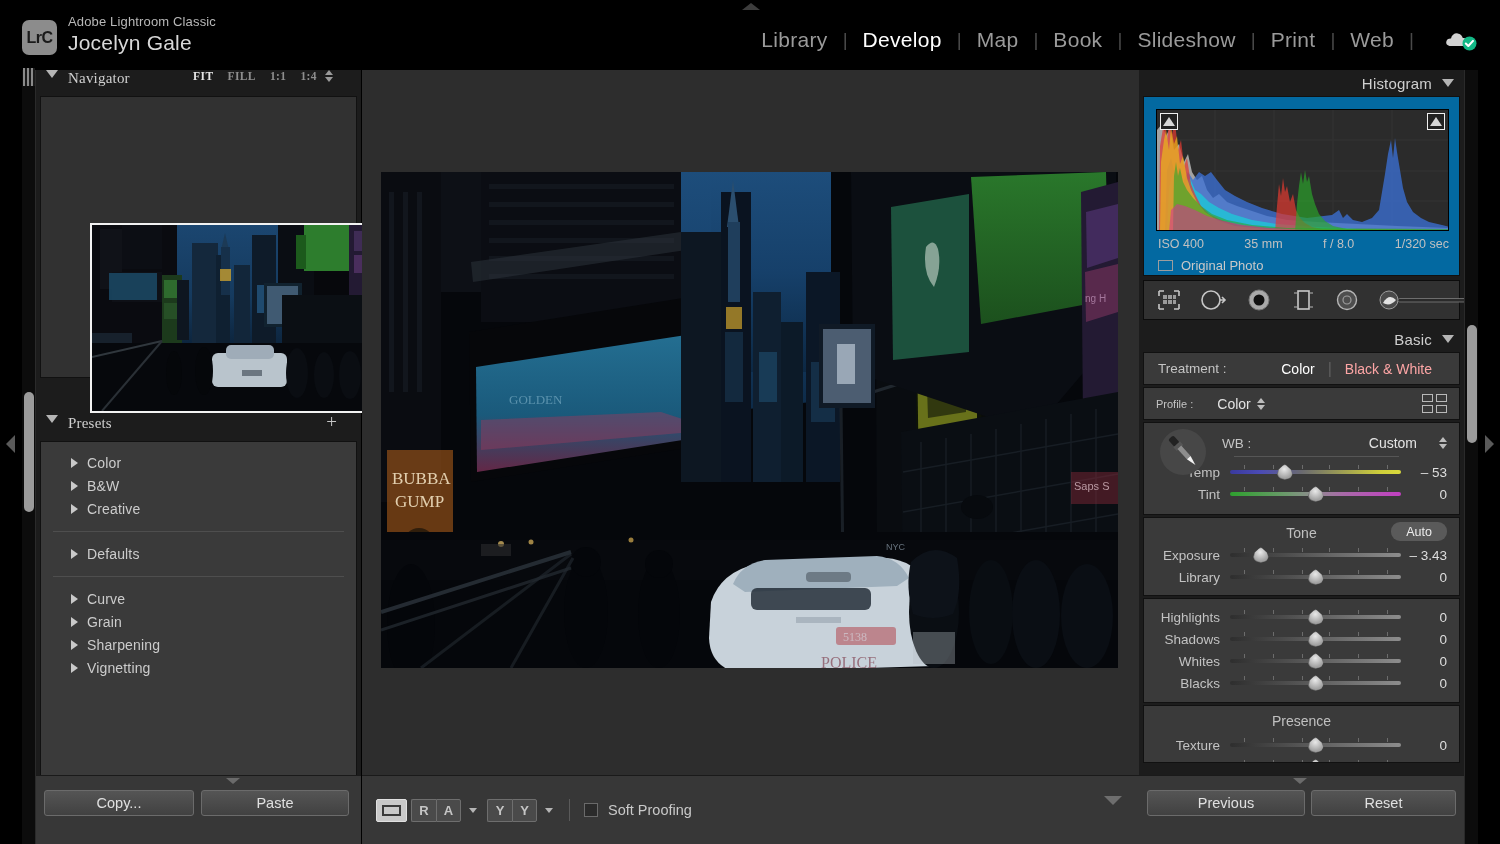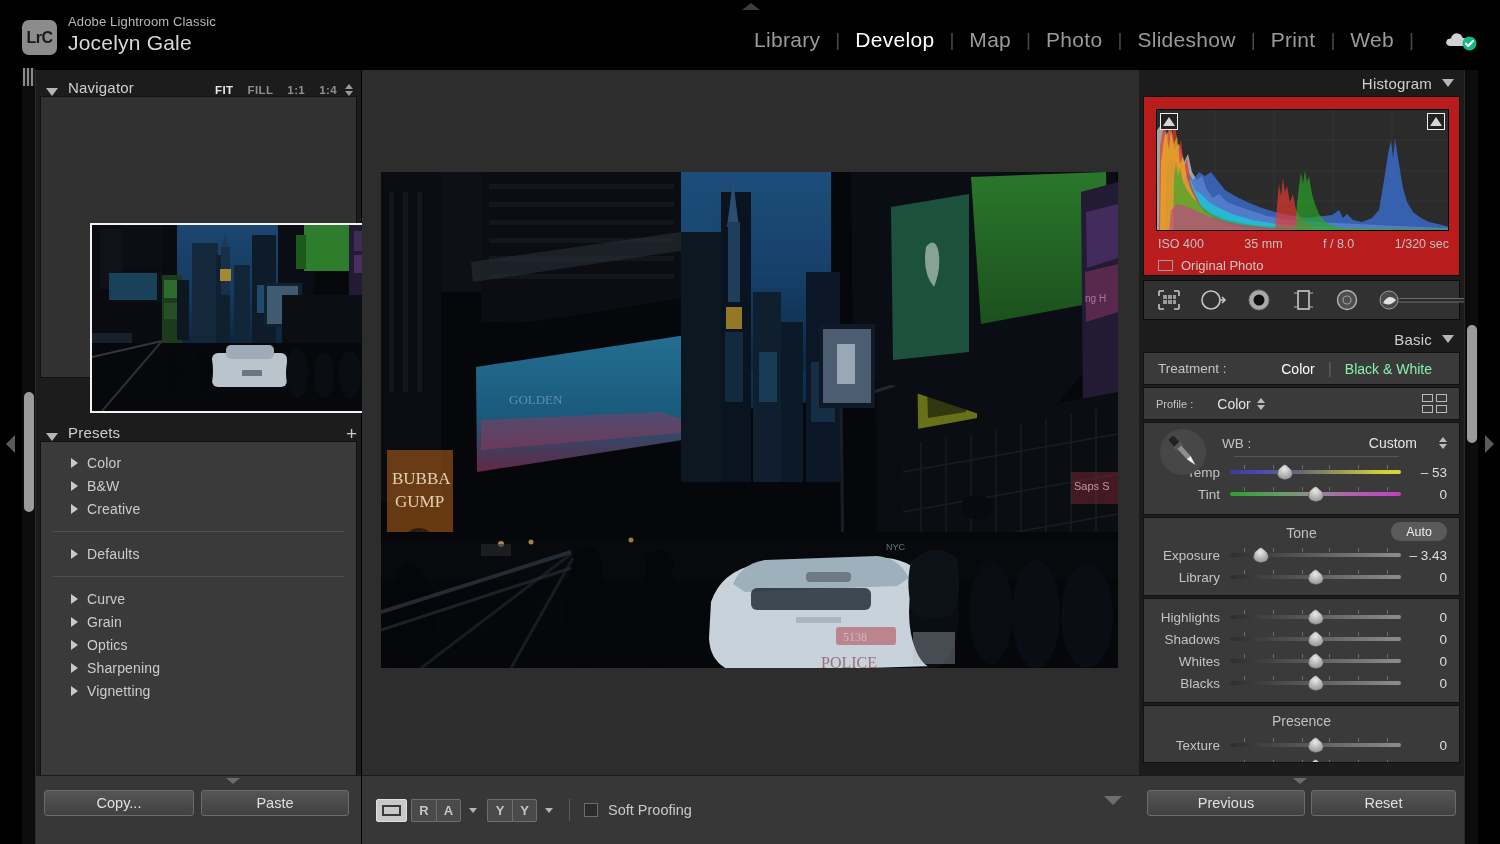--- a/index.html
+++ b/index.html
@@ -73,22 +73,22 @@
     position:absolute; left:2px; top:255px; width:10px; height:118px;
     background:#9b9b9b; border-radius:5px;
   }
 
   
   .leftpanel {
     position:absolute; left:36px; top:0; width:325px; height:774px;
     background:#1c1c1c;
   }
   .panel-head {
-    height:26px; display:flex; align-items:flex-end; padding:0 4px 0 10px;
-    background:#1c1c1c; color:#c2c2c2; position:relative;
+    height:26px; display:flex; align-items:flex-start; padding:0 24px 0 10px;
+    background:#1c1c1c; color:#c2c2c2; position:relative;font-family:Liberation Serif, serif;
   }
   .tri-down { width:0;height:0;border-left:6px solid transparent;border-right:6px solid transparent;border-top:8px solid #b5b5b5; margin-right:10px;}
   .panel-title { font-size:15px; color:#cfcfcf; font-weight:400; letter-spacing:.2px; }
   .nav-zoom { margin-left:auto; display:flex; align-items:center; gap:14px; padding-right:4px;}
   .nz { font-size:11.5px; color:#8e8e8e; font-weight:bold; letter-spacing:.4px;}
   .nz.sel { color:#e8e8e8; }
   .nz-spin { display:flex; flex-direction:column; gap:2px; margin-left:-6px;}
   .nz-spin i { width:0;height:0;border-left:4px solid transparent;border-right:4px solid transparent; }
   .nz-spin i.u { border-bottom:5px solid #9a9a9a; }
   .nz-spin i.d { border-top:5px solid #9a9a9a; }
@@ -162,21 +162,21 @@
 
   
   .rightpanel {
     position:absolute; right:36px; top:0; width:325px; height:774px; background:#1c1c1c;
   }
   .rp-head { height:26px; display:flex; align-items:center; justify-content:flex-end; padding-right:10px; }
   .rp-head .panel-title { margin-right:10px; }
 
   .histo-box {
     position:absolute; left:4px; top:26px; width:317px; height:180px;
-    background:#b91c1c; border:1px solid #111;
+    background:#0369a1; border:1px solid #111;
   }
   .histo-canvas {
     position:absolute; left:12px; top:12px; width:293px; height:122px;
     background:#2b2b2b; border:1px solid #000; overflow:hidden;
   }
   .clip-ind {
     position:absolute; top:3px; width:18px; height:17px; border:1px solid #f0f0f0; background:#222;
     display:flex;align-items:center;justify-content:center;
   }
   .clip-tri { width:0;height:0;border-left:6px solid transparent;border-right:6px solid transparent;border-bottom:9px solid #d6d6d6; }
@@ -195,21 +195,21 @@
   .tool { margin-right:18px; display:flex; align-items:center; }
 
   .basic-head { position:absolute; left:0; top:256px; width:325px; }
 
   .basic-panel { position:absolute; left:4px; top:282px; width:317px; }
   .grp { background:#3a3a3a; border:1px solid #111; margin-bottom:2px; }
 
   .treat-row { display:flex; align-items:center; height:31px; padding:0 14px; }
   .treat-label { font-size:13.5px; color:#c4c4c4; }
   .treat-opts { margin-left:auto; display:flex; align-items:center; gap:0px; }
-  .treat-opt { font-size:14px; color:#86efac; padding:0 13px; }
+  .treat-opt { font-size:14px; color:#fca5a5; padding:0 13px; }
   .treat-opt.sel { color:#ffffff; }
   .treat-pipe { color:#5f5f5f; }
 
   .profile-row { display:flex; align-items:center; height:31px; padding:0 12px; }
   .profile-label { font-size:11px; color:#c4c4c4; margin-right:24px; }
   .profile-val { font-size:14px; color:#e2e2e2; margin-right:6px; }
   .spin { display:flex; flex-direction:column; gap:2px; }
   .spin i { width:0;height:0;border-left:4px solid transparent;border-right:4px solid transparent; }
   .spin i.u { border-bottom:5px solid #bdbdbd; }
   .spin i.d { border-top:5px solid #bdbdbd; }
@@ -282,21 +282,21 @@
       <div class="id-user">Jocelyn Gale</div>
     </div>
 
     <div class="modules">
       <div class="mod">Library</div>
       <div class="mod-sep">|</div>
       <div class="mod active">Develop</div>
       <div class="mod-sep">|</div>
       <div class="mod">Map</div>
       <div class="mod-sep">|</div>
-      <div class="mod">Photo</div>
+      <div class="mod">Book</div>
       <div class="mod-sep">|</div>
       <div class="mod">Slideshow</div>
       <div class="mod-sep">|</div>
       <div class="mod">Print</div>
       <div class="mod-sep">|</div>
       <div class="mod">Web</div>
       <div class="mod-sep">|</div>
       <div class="cloud-icon">
         <svg width="34" height="24" viewBox="0 0 34 24">
           <path d="M7 18 C3 18 1.5 15.5 2.5 13 C3.3 11 5.5 10.3 7 10.6 C7.6 7 10.6 5 13.6 5.4 C16.4 5.8 18.2 7.7 18.8 10 C21.5 9.6 24 11.2 24.4 13.6 C24.8 16.2 23 18 20.6 18 Z" fill="#d2d2d2"></path>
@@ -417,24 +417,20 @@
         <div class="pitem">
           <div class="tri-right"></div>
           <span>Curve</span>
         </div>
         <div class="pitem">
           <div class="tri-right"></div>
           <span>Grain</span>
         </div>
         <div class="pitem">
           <div class="tri-right"></div>
-          <span>Optics</span>
-        </div>
-        <div class="pitem">
-          <div class="tri-right"></div>
           <span>Sharpening</span>
         </div>
         <div class="pitem">
           <div class="tri-right"></div>
           <span>Vignetting</span>
         </div>
       </div>
 
       <div class="panel-head snap-head">
         <div class="tri-down"></div>

